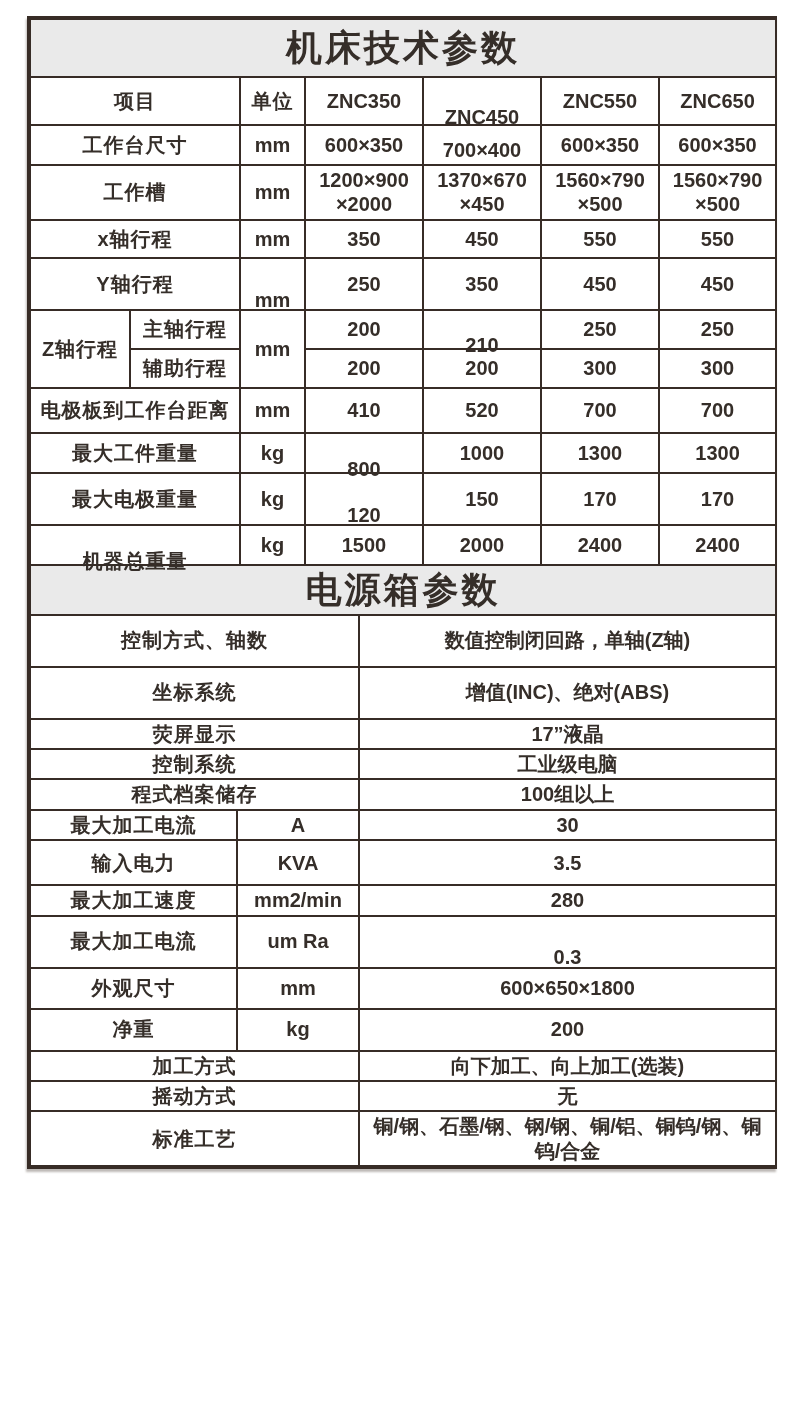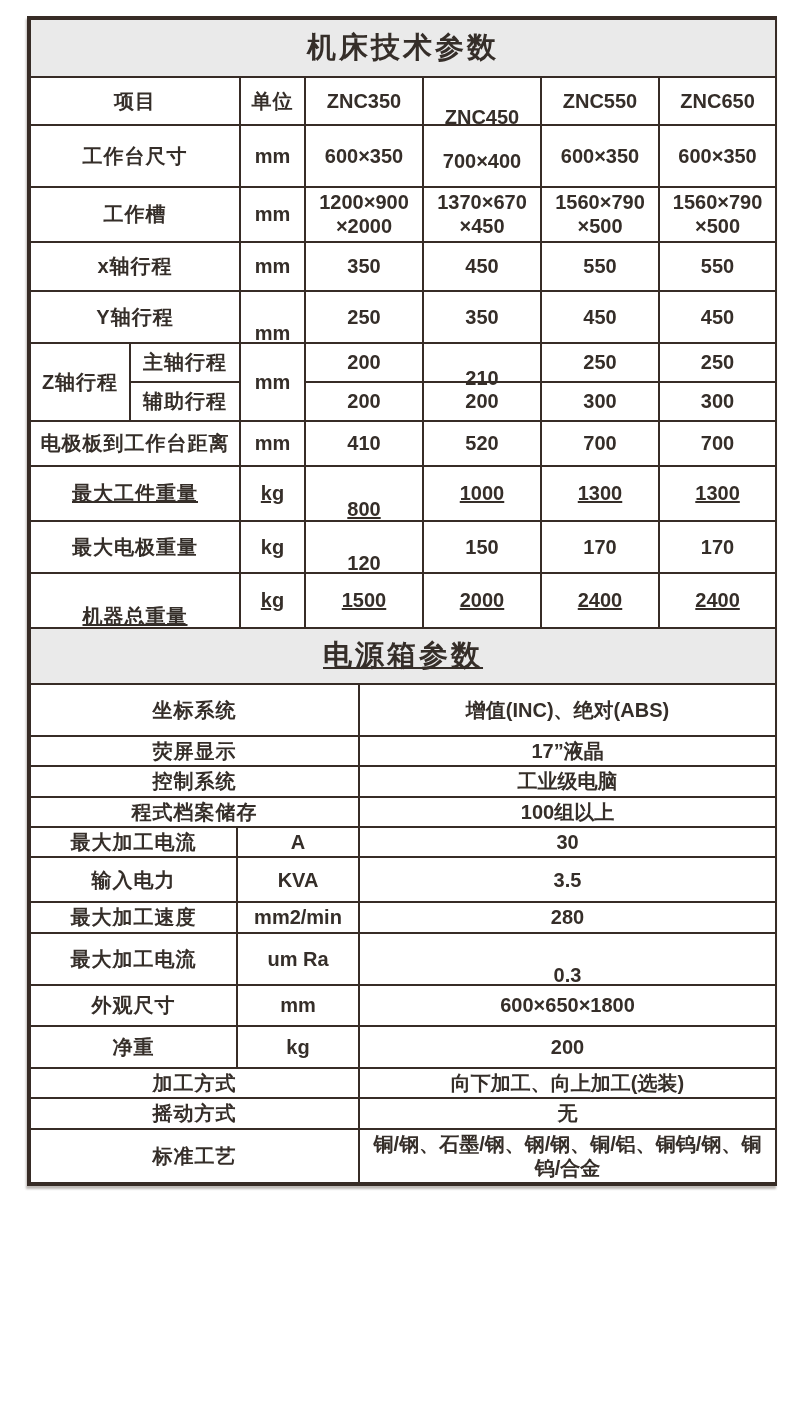--- a/index.html
+++ b/index.html
@@ -27,35 +27,35 @@
     vertical-align:middle;
     font-size:20px;
     font-weight:700;
     padding:2px 4px;
     white-space:pre-line;
     line-height:1.22;
     overflow:hidden;
   }
   .tbl .section-title{
     background:#eaeaea;
-    font-size:29px;
+    font-size:36px;
     font-weight:700;
     letter-spacing:3px;
   }
   .tbl .val,.tbl .unit{font-weight:600;}
   .tbl .lbl{font-weight:700;letter-spacing:1px;}
   
   .tbl-power tr:first-child > th{border-top:0;}
   
   .dn{position:relative;top:5px;}
   .dn3{position:relative;top:16px;}
   .tight{font-size:19px;padding:2px 1px;letter-spacing:0;margin-left:48px;}
   
-  .h58{height:58px;}.h51{height:55px;text-decoration:underline;}.h48{height:48px;}.h50{height:62px;}
-  .h57{height:44px;}.h55{height:49px;margin-top:28px;}.h52{height:52px;}.h39{height:39px;}
+  .h58{height:58px;}.h51{height:40px;}.h48{height:48px;}.h50{height:40px;}
+  .h57{height:44px;}.h55{height:38px;margin-top:28px;}.h52{height:52px;}.h39{height:39px;}
   .h45{height:45px;}.h44{height:27px;}.h43{height:52px;}.h42{height:42px;}
   .h41{height:41px;}
 </style>
 </head>
 <body>
 
 <div class="sheet">
 
   <table class="tbl tbl-machine">
     <colgroup>
@@ -179,20 +179,24 @@
     <colgroup>
       <col style="width:207px">
         <col style="width:122px">
         <col style="width:417px">
     </colgroup>
     <tbody>
       <tr class="h51">
         <th colspan="3" class="section-title">电源箱参数</th>
       </tr>
 
+      <tr class="h52">
+        <td colspan="2" class="lbl">控制方式、轴数</td>
+        <td class="val">数值控制闭回路，单轴(Z轴)</td>
+      </tr>
       <tr class="h43">
         <td colspan="2" class="lbl">坐标系统</td>
         <td class="val">增值(INC)、绝对(ABS)</td>
       </tr>
       <tr class="h44">
         <td colspan="2" class="lbl">荧屏显示</td>
         <td class="val">17”液晶</td>
       </tr>
       <tr class="h44">
         <td colspan="2" class="lbl">控制系统</td>

